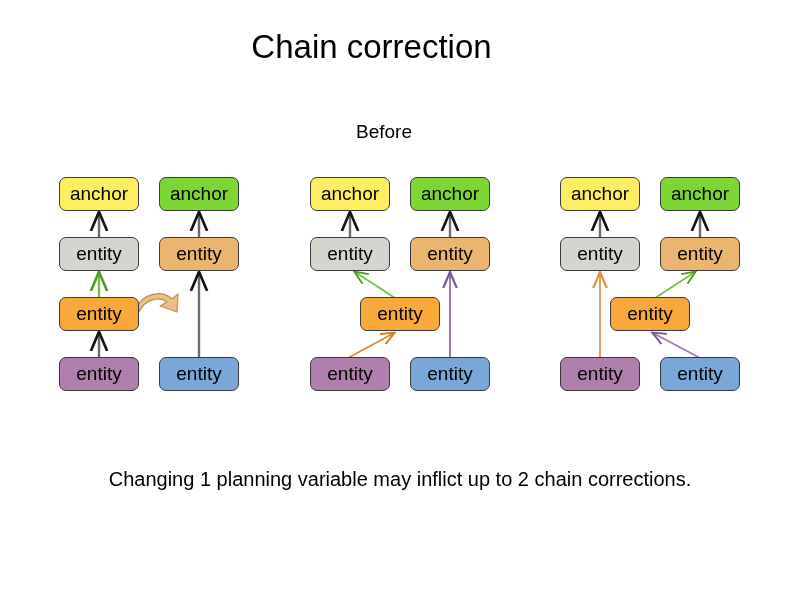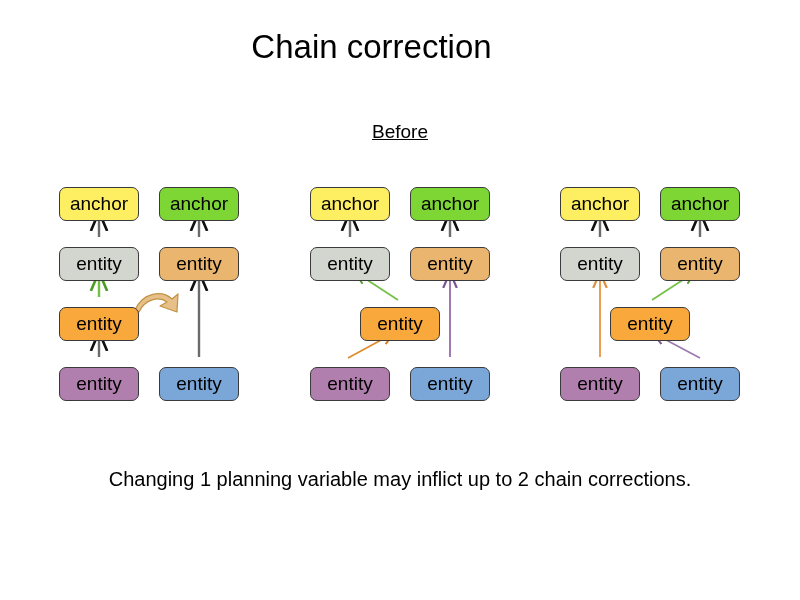--- a/index.html
+++ b/index.html
@@ -39,37 +39,36 @@
     font-size: 20px;
     color: #000000;
   }
   .panel-label {
     position: absolute;
     font-size: 19px;
     color: #000000;
     text-align: center;
     width: 120px;
   }
-  #label-before { left: 340px; top: 121px; text-decoration: underline; }
+  #label-before { left: 324px; top: 121px; }
   #label-after  { left: 590px; top: 121px; }
 
   .node {
     position: absolute;
     width: 80px;
     height: 34px;
     border: 1px solid #3a3a3a;
     border-radius: 7px;
     box-sizing: border-box;
     display: flex;
     align-items: center;
     justify-content: center;
     font-size: 19px;
     color: #000000;
     z-index: 5;
-    margin-top: 10px;
   }
   .anchor-yellow { background: #fdee62; }
   .anchor-green  { background: #7ed634; }
   .ent-grey      { background: #d3d5cf; }
   .ent-tan       { background: #e9b56f; }
   .ent-orange    { background: #f9a83c; }
   .ent-purple    { background: #b07fae; }
   .ent-blue      { background: #7aa7d8; }
 
   svg.edges {

